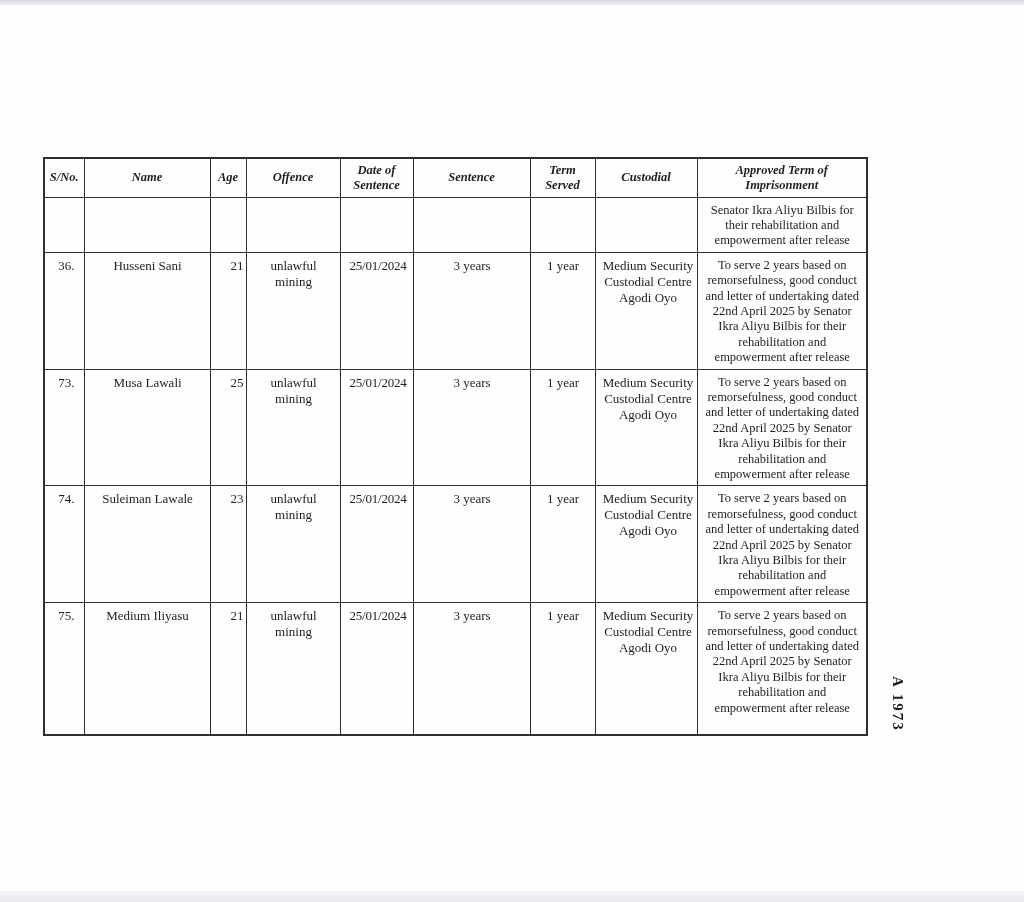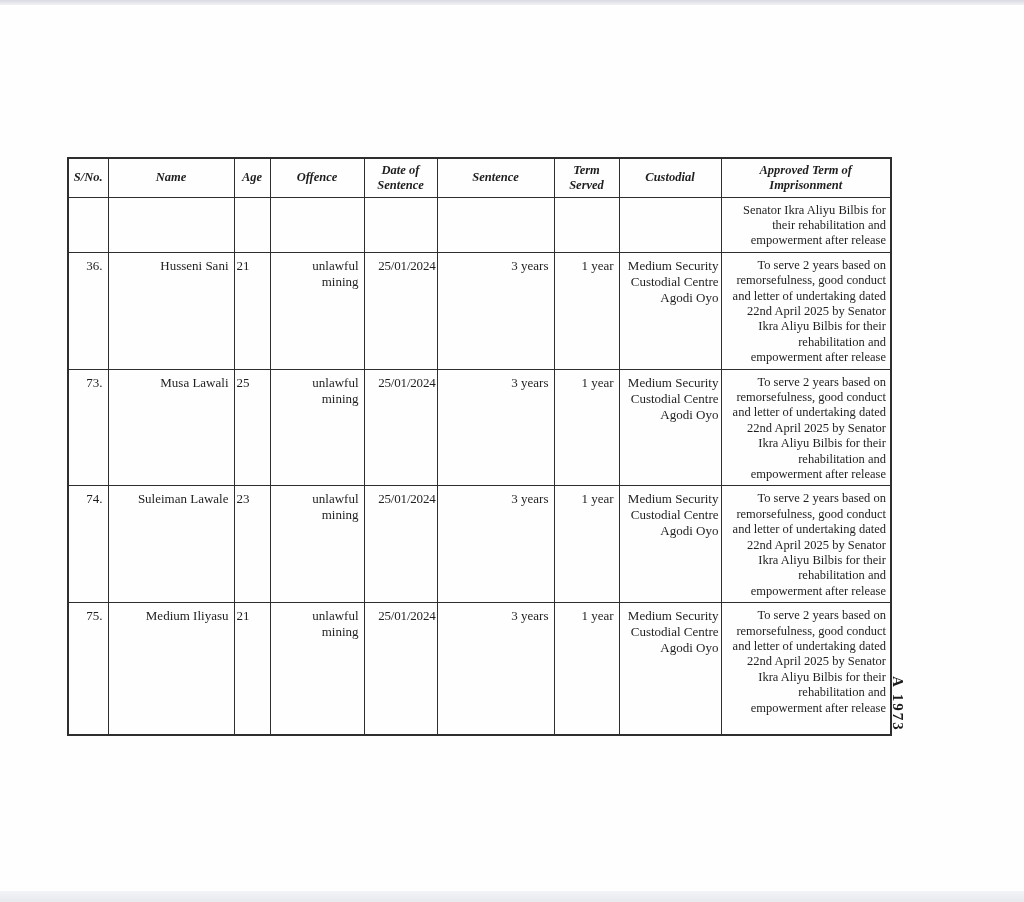--- a/index.html
+++ b/index.html
@@ -16,21 +16,21 @@
   .edge-top {
     position: absolute; left: 0; top: 0; width: 100%; height: 5px;
     background: linear-gradient(#d9d9e1, #f1f1f5);
   }
   .edge-bottom {
     position: absolute; left: 0; top: 891px; width: 100%; height: 11px;
     background: linear-gradient(#f3f4f7, #e7e9ef);
   }
   .table-wrap {
     position: absolute;
-    left: 67px;
+    left: 43px;
     top: 157px;
     width: 823px;
   }
   table {
     width: 100%;
     border-collapse: collapse;
     table-layout: fixed;
   }
   table, th, td {
     border: 1.4px solid #2e2e2e;
@@ -44,25 +44,25 @@
     text-align: center;
     vertical-align: middle;
     padding: 3px 4px;
     height: 39px;
   }
   td {
     vertical-align: top;
     font-size: 13px;
     line-height: 16px;
     padding: 5px 5px 3px 6px;
-    text-align: right;
+    text-align: center;
     word-wrap: break-word;
   }
   td.c-sno  { padding-left: 9px; }
-  td.c-age  { text-align: left; padding-left: 2px; padding-right: 2px; }
+  td.c-age  { text-align: right; padding-left: 2px; padding-right: 2px; }
   td.c-date { padding-left: 4px; padding-right: 1px; letter-spacing: -0.2px; }
   td.c-appr { font-size: 12.5px; line-height: 15.4px; padding-left: 5px; padding-right: 4px; }
   td.c-loc  { padding-right: 2px; }
   tr.r-carry { height: 53px; }
   tr.r-a { height: 116px; }
   tr.r-b { height: 116px; }
   tr.r-c { height: 115px; font-family: Liberation Serif, serif; }
   tr.r-d { height: 132px; }
   .side-marker {
     position: absolute;

